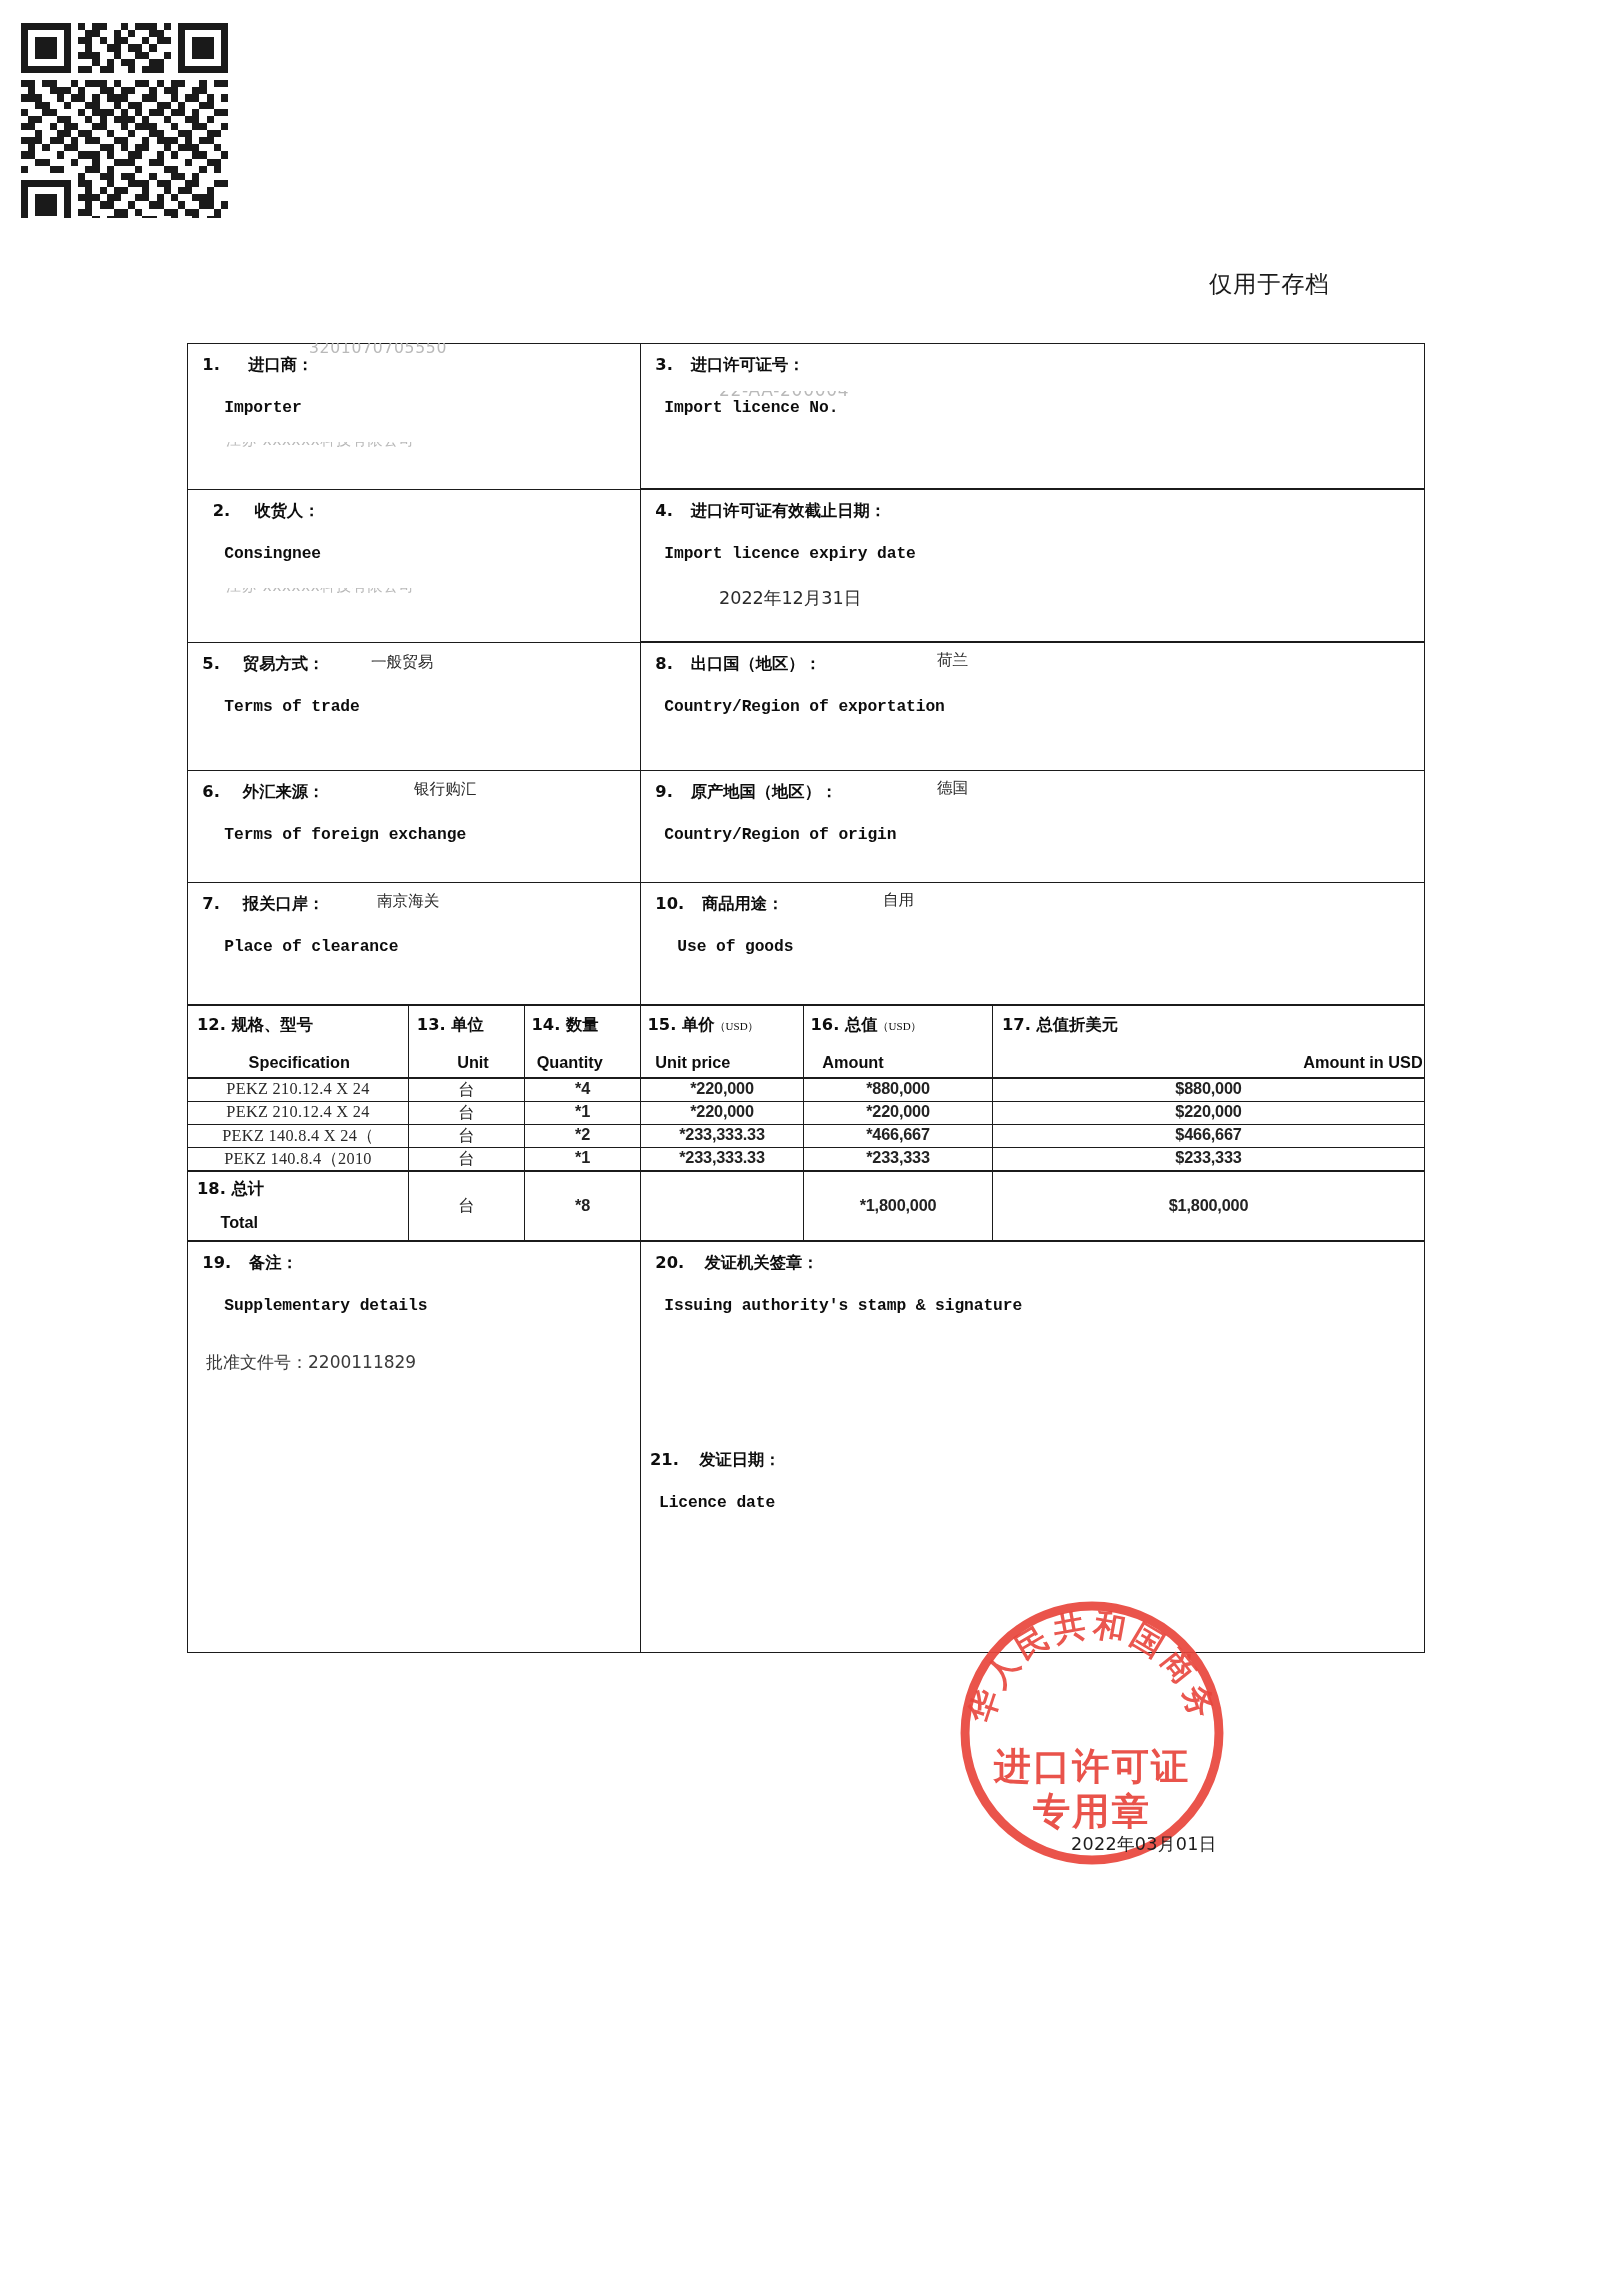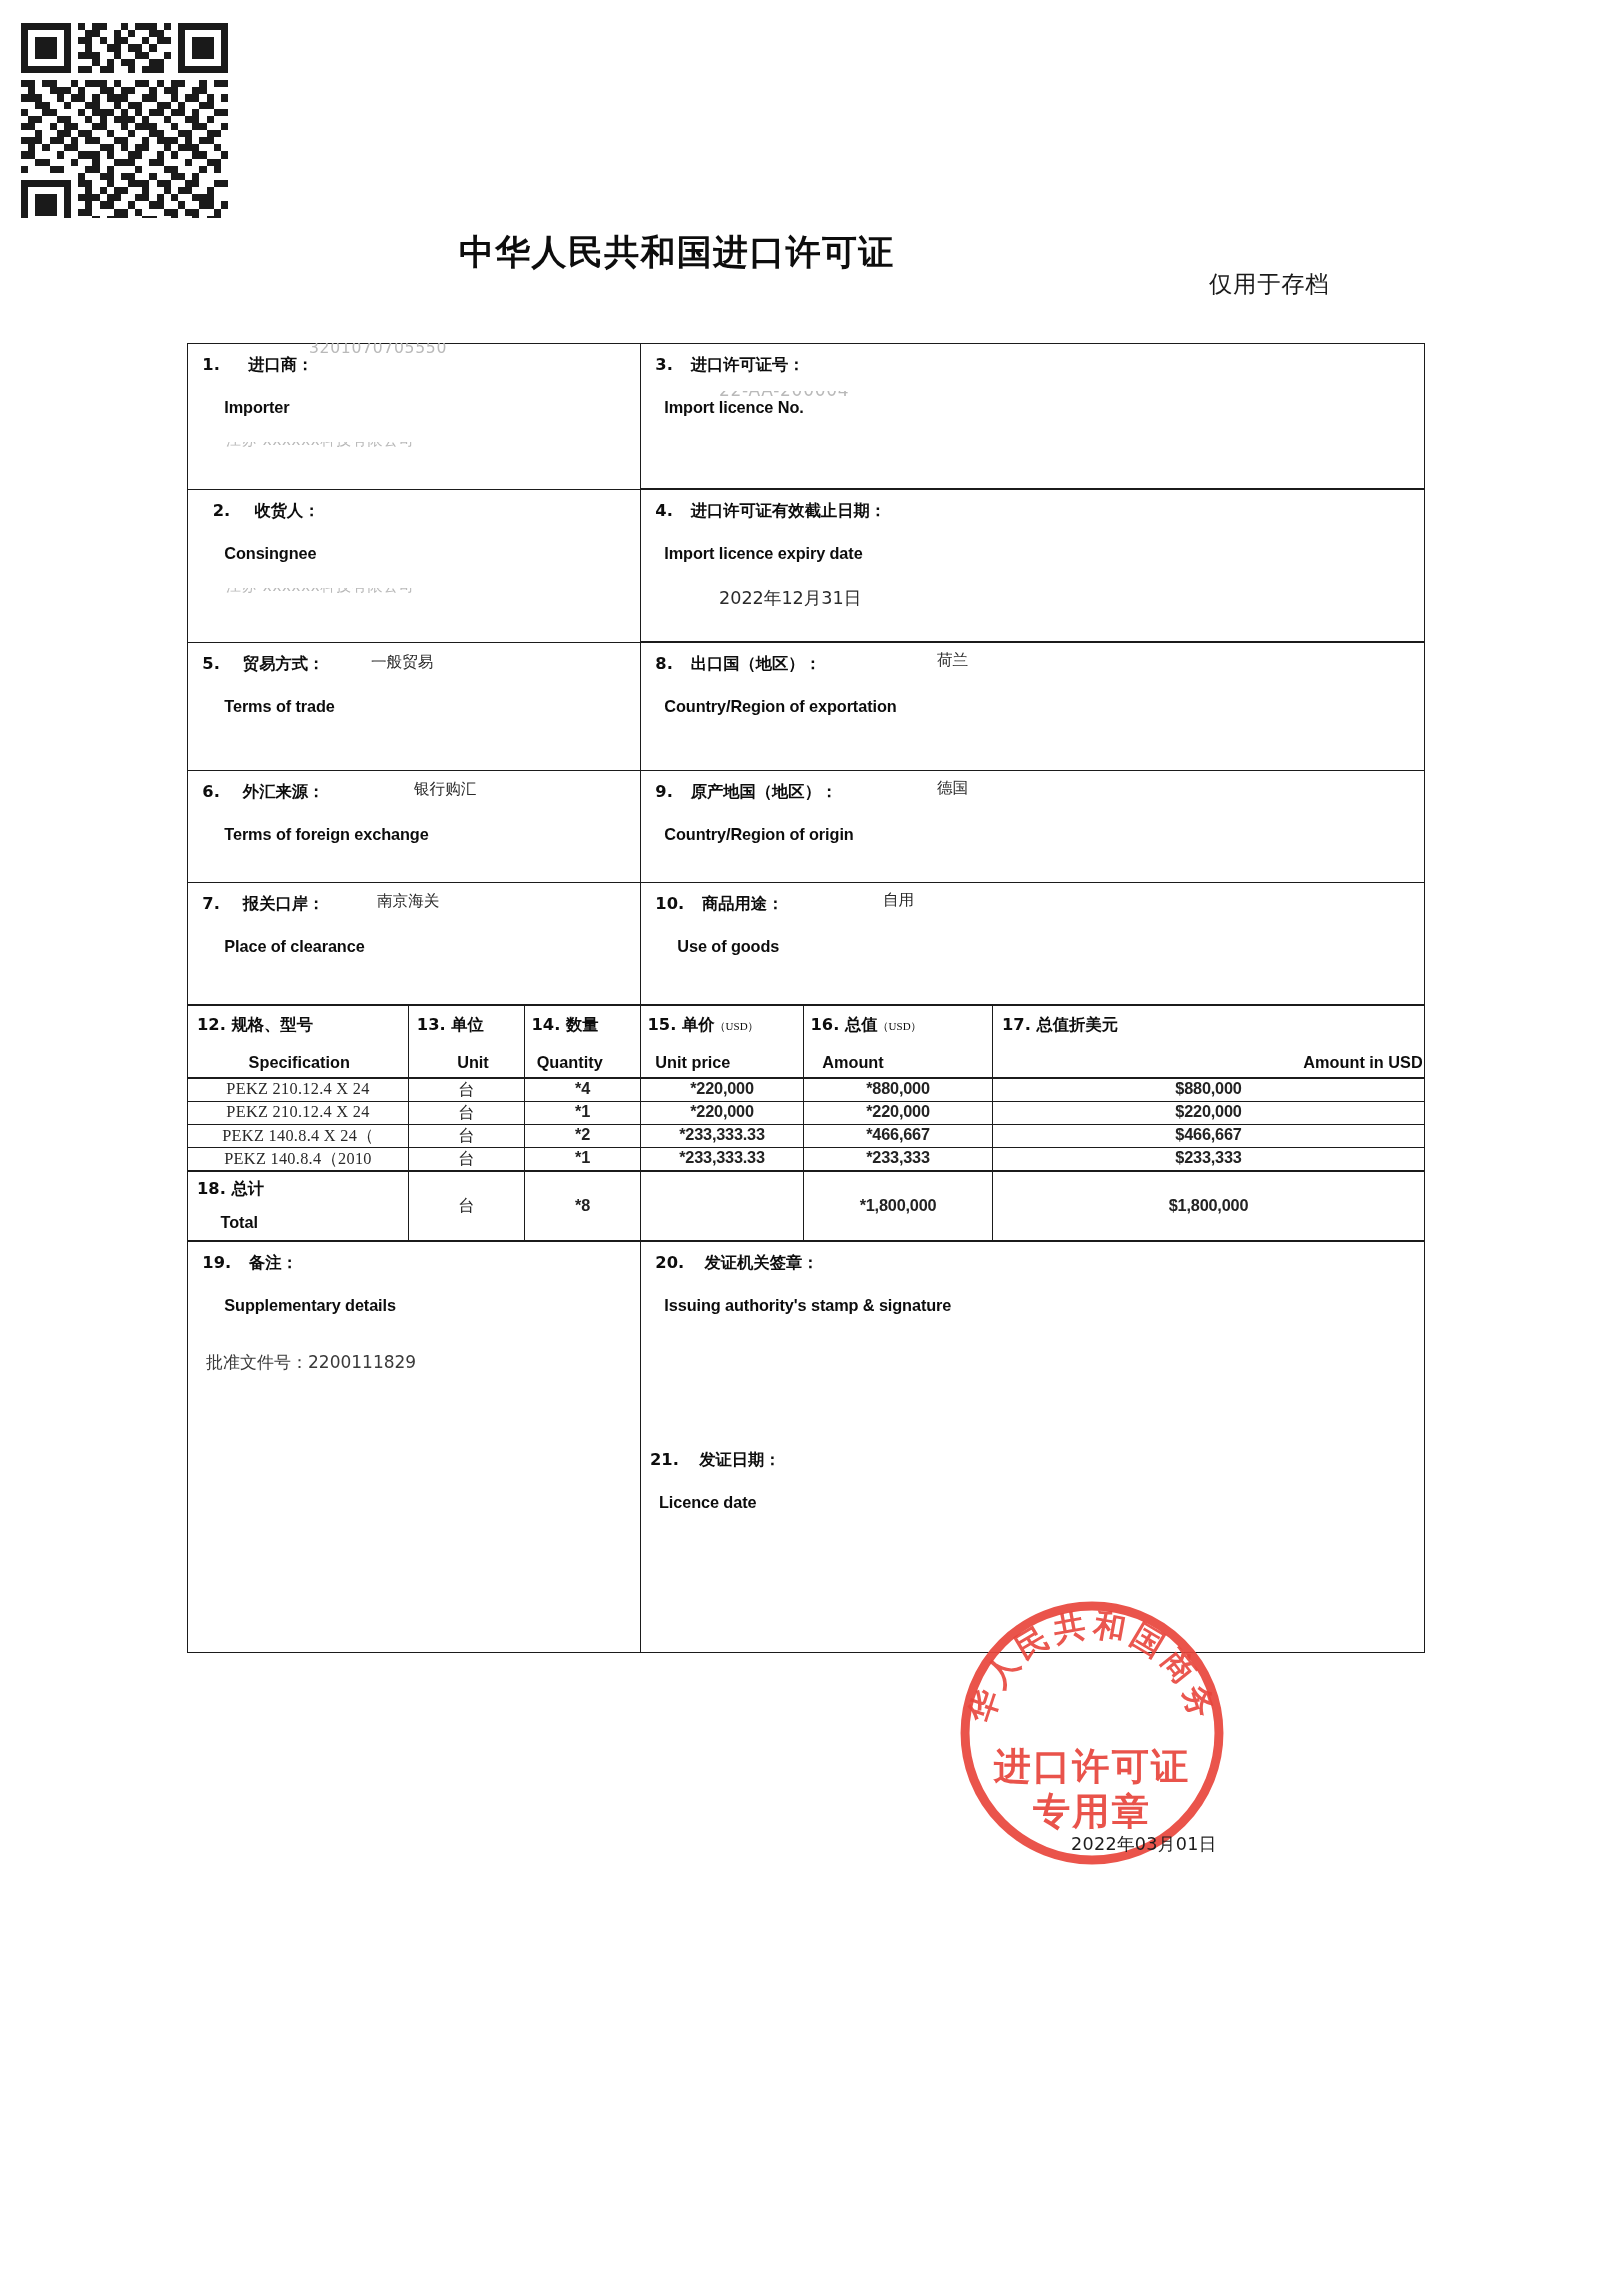--- a/index.html
+++ b/index.html
@@ -92,20 +92,21 @@
     color: #0d0d0d;
     white-space: nowrap;
   }
   .fld-en {
     font-size: 16.3px;
     font-weight: bold;
     margin-top: 22px;
     margin-left: 23.4px;
     color: #0d0d0d;
     letter-spacing: -0.1px;
+    font-family: Liberation Mono, monospace;
   }
   .val-inline {
     position: absolute;
     font-family: "DejaVu Sans", "Liberation Sans", sans-serif;
     font-size: 15.6px;
     color: #2b2b2b;
   }
 
   
   .faded {
@@ -399,21 +400,20 @@
       <rect x="14" y="28" width="2" height="1"></rect>
         <rect x="18" y="28" width="3" height="1"></rect>
       <rect x="22" y="28" width="2" height="1"></rect>
         <rect x="25" y="28" width="1" height="1"></rect>
       <rect x="27" y="28" width="1" height="1"></rect>
     </g>
   </svg>
 </div>
 
 <div id="doc-header">
-  <div id="title-cn">中华人民共和国进口许可证</div>
   <div id="archive-note">仅用于存档</div>
 </div>
 
 <table id="licence-table">
   <colgroup>
     <col style="width:221px">
       <col style="width:116px">
       <col style="width:116px">
     <col style="width:163px">
       <col style="width:189px">

